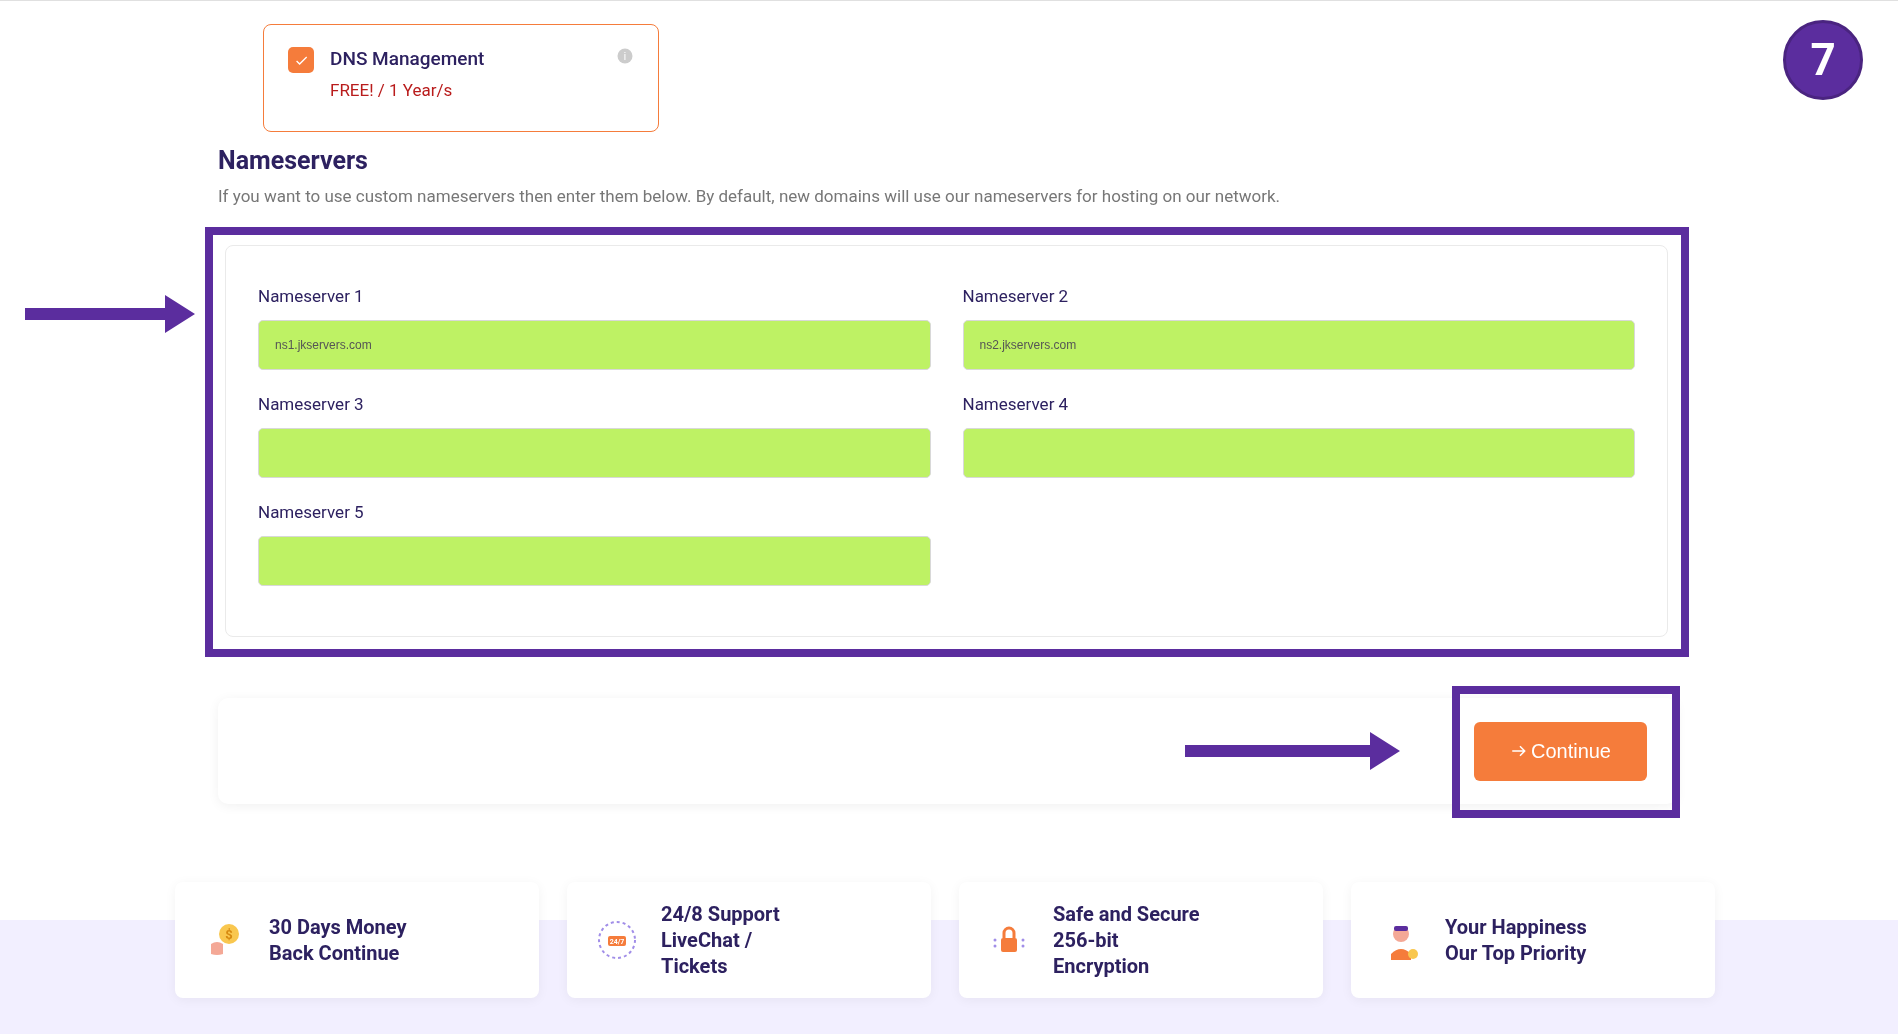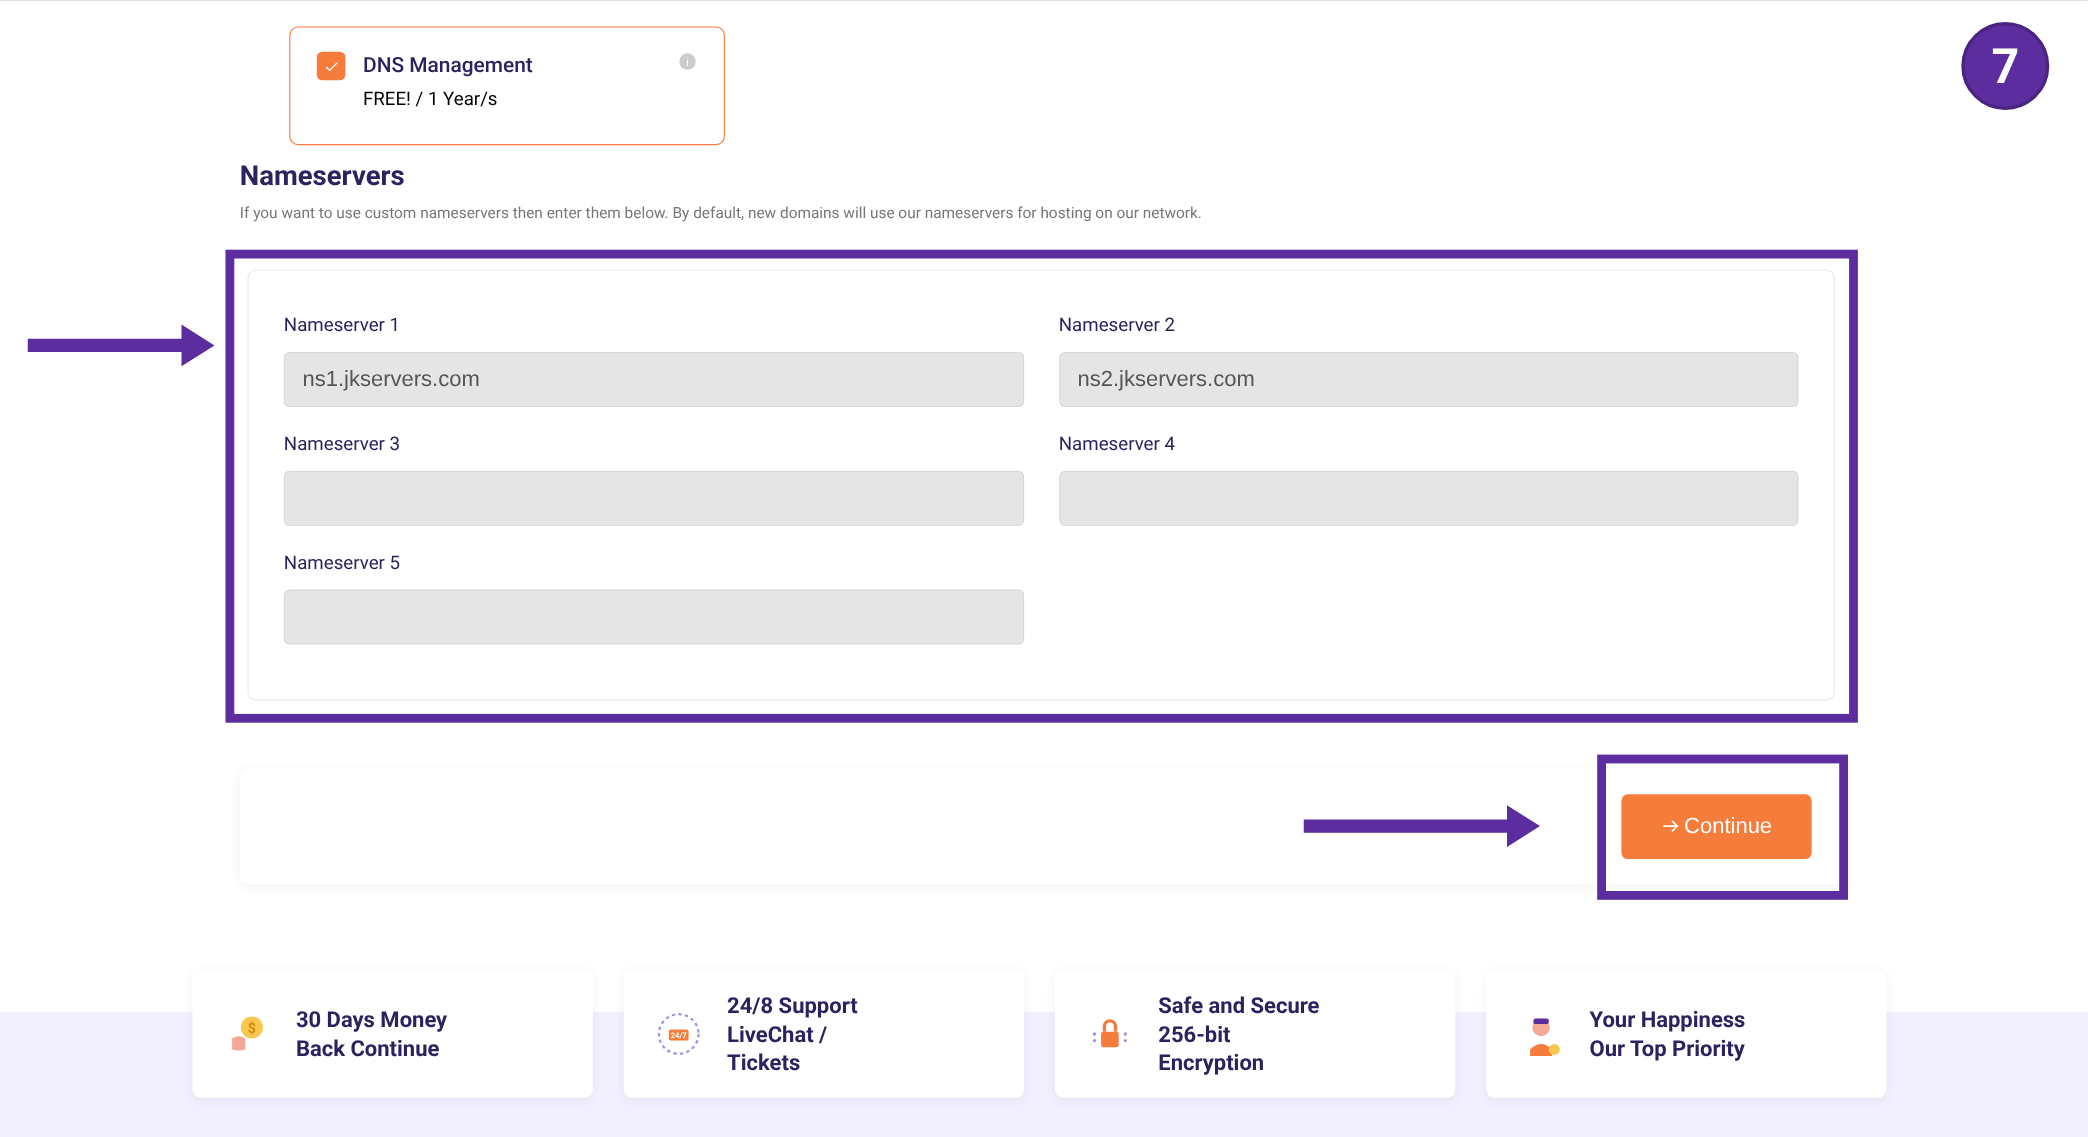--- a/index.html
+++ b/index.html
@@ -79,35 +79,35 @@
     .addon-info-icon {
       position: absolute;
       top: 22px;
       right: 24px;
       width: 18px;
       height: 18px;
       color: #aaa;
     }
     .addon-price {
       font-size: 17px;
-      color: #000000;
+      color: #b91c1c;
     }
     .nameservers-heading {
       position: absolute;
       top: 146px;
       left: 218px;
       font-size: 25px;
       font-weight: 700;
       color: #2d2160;
     }
     .nameservers-description {
       position: absolute;
       top: 186px;
       left: 218px;
-      font-size: 14px;
+      font-size: 17px;
       color: #777;
     }
     .highlight-arrow-left {
       position: absolute;
       top: 290px;
       left: 25px;
       width: 170px;
       height: 48px;
     }
     .highlight-border {
@@ -146,23 +146,23 @@
     .ns-label {
       font-size: 17px;
       color: #2d2160;
       margin-bottom: 14px;
     }
     .ns-input {
       height: 50px;
       border: 1px solid #d8d8d8;
       border-radius: 5px;
       padding: 0 16px;
-      font-size: 20px;
+      font-size: 12px;
       color: #555;
-      background: #e5e5e5;
+      background: #bef264;
     }
     .continue-panel {
       position: absolute;
       top: 698px;
       left: 218px;
       width: 1459px;
       height: 106px;
       background: #fff;
       border-radius: 10px;
       box-shadow: 0 2px 12px rgba(0,0,0,0.06);

